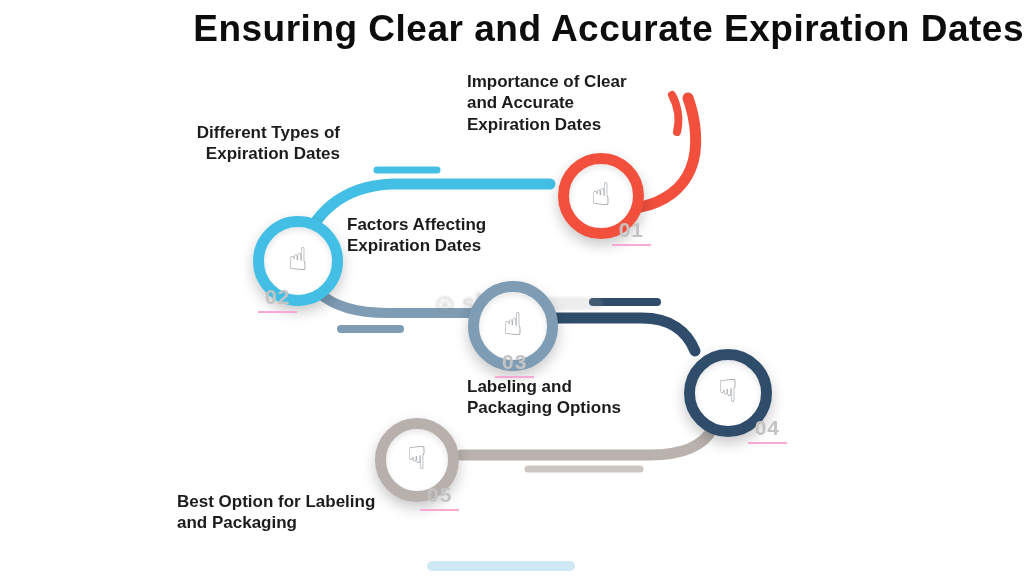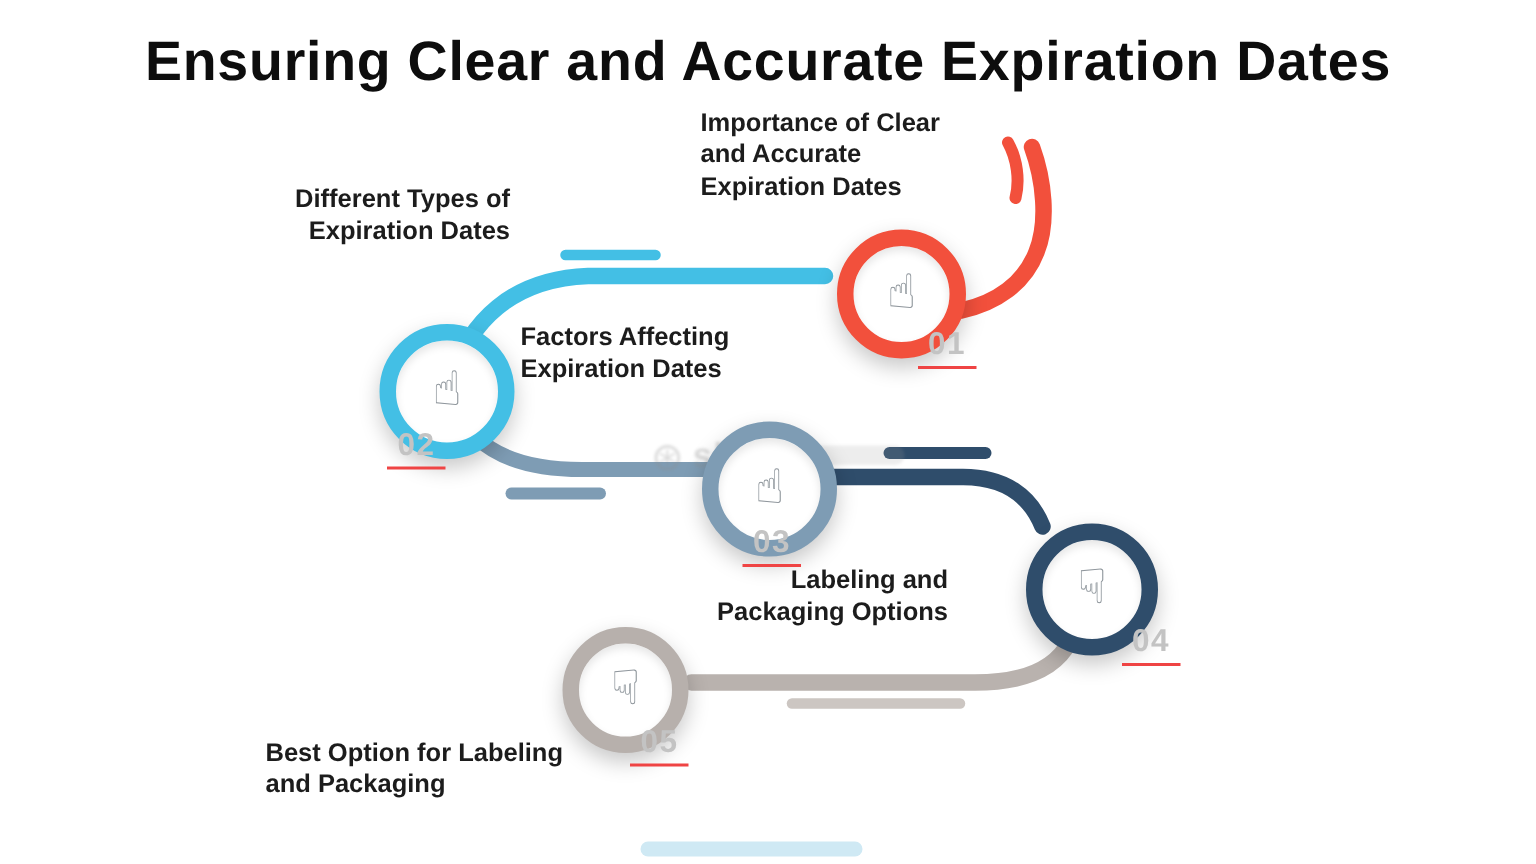--- a/index.html
+++ b/index.html
@@ -1,40 +1,40 @@
 <!DOCTYPE html>
 <html><head>
 <meta charset="utf-8">
 <style>
   html,body{margin:0;padding:0;background:#ffffff;}
   .canvas{
     position:relative;width:1024px;height:576px;background:#ffffff;overflow:hidden;
     font-family:"Liberation Sans",sans-serif;
   }
   .title{
-    position:absolute;top:8px;left:0;width:100%;text-align:center;
-    font-size:37px;font-weight:700;color:#0d0d0d;letter-spacing:.5px;margin-top:12px;
+    position:absolute;top:8px;left:0;width:100%;text-align:right;
+    font-size:37px;font-weight:700;color:#0d0d0d;letter-spacing:.5px;
   }
   .lines{position:absolute;left:0;top:0;}
   .step-label{
     position:absolute;font-size:17px;font-weight:600;color:#1c1c1c;line-height:1.25;
   }
   .node{
     position:absolute;border-radius:50%;background:#ffffff;box-sizing:border-box;
     border:11px solid var(--c);
     box-shadow:0 6px 14px rgba(0,0,0,.22), inset 0 3px 6px rgba(0,0,0,.10);
     display:flex;align-items:center;justify-content:center;
   }
   .hand{
     font-family:"DejaVu Sans",sans-serif;font-size:32px;color:#8f969c;line-height:1;
     transform:translateY(-2px);
   }
   .num{
     position:absolute;font-size:21px;font-weight:600;color:#c3c3c3;letter-spacing:1px;
-    border-bottom:2px solid #ef4444;padding:0 7px 2px;white-space:nowrap;
+    border-bottom:2px solid #f9a8d4;padding:0 7px 2px;white-space:nowrap;
   }
   .watermark{
     position:absolute;left:434px;top:290px;display:flex;align-items:center;gap:6px;
     color:#8d8d8d;opacity:.32;filter:blur(1px);
   }
   .watermark .wm-icon{font-size:26px;line-height:1;}
   .watermark .wm-text{font-size:23px;letter-spacing:1px;font-weight:600;}
   .watermark .wm-blur-bar{width:78px;height:13px;background:#9a9a9a;border-radius:7px;opacity:.55;}
   .bottom-bar{
     position:absolute;left:427px;top:561px;width:148px;height:10px;border-radius:5px;
@@ -70,21 +70,21 @@
     <span class="wm-icon">⊛</span>
     <span class="wm-text">slide</span>
     <span class="wm-blur-bar"></span>
   </div>
 
   <div class="title">Ensuring Clear and Accurate Expiration Dates</div>
 
   <div class="step-label" style="left:467px;top:71px;width:185px;">Importance of Clear and Accurate Expiration Dates</div>
   <div class="step-label" style="left:145px;top:122px;width:195px;text-align:right;">Different Types of Expiration Dates</div>
   <div class="step-label" style="left:347px;top:214px;width:190px;">Factors Affecting Expiration Dates</div>
-  <div class="step-label" style="left:467px;top:376px;width:165px;text-align:right;">Labeling and Packaging Options</div>
+  <div class="step-label" style="left:467px;top:376px;width:165px;">Labeling and Packaging Options</div>
   <div class="step-label" style="left:177px;top:491px;width:200px;">Best Option for Labeling and Packaging</div>
 
   <div class="node" style="left:558px;top:153px;width:86px;height:86px;--c:#f2503c;">
     <span class="hand">☝</span>
     <span class="num" style="right:-18px;bottom:-18px;">01</span>
   </div>
 
   <div class="node" style="left:253px;top:216px;width:90px;height:90px;--c:#43bfe5;">
     <span class="hand">☝</span>
     <span class="num" style="left:-6px;bottom:-18px;">02</span>

